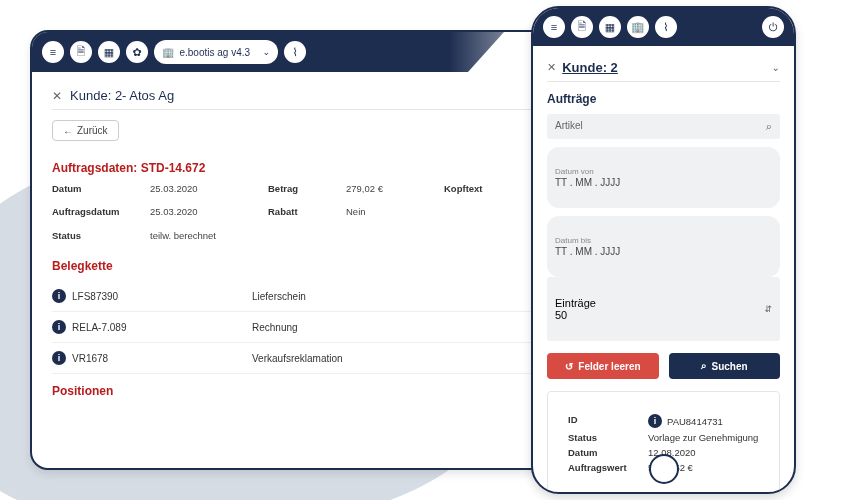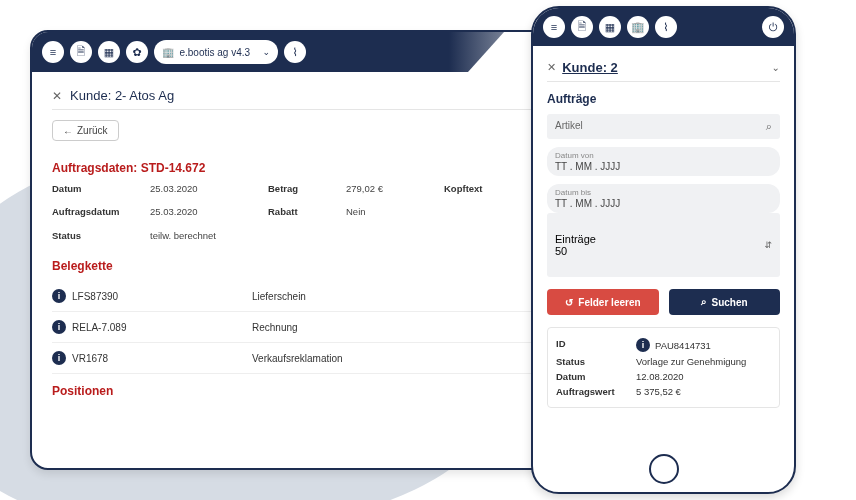--- a/index.html
+++ b/index.html
@@ -35,31 +35,31 @@
 .phone-header { height: 38px; background: #1d2d50; display: flex; align-items: center; padding: 0 10px; gap: 6px; }
 .phone-header .icon-circle:last-child { margin-left: auto; }
 .phone-body { padding: 8px 14px; font-size: 11px; }
 .phone-title-row { display: flex; align-items: center; padding: 6px 0; border-bottom: 1px solid #e5e5e5; }
 .phone-title { font-size: 13px; font-weight: bold; color: #1d2d50; text-decoration: underline; }
 .phone-title-row .x { margin-right: 6px; color: #666; cursor: pointer; }
 .phone-title-row .chev { margin-left: auto; font-size: 10px; color: #666; cursor: pointer; }
 .phone-heading { font-size: 12px; font-weight: bold; color: #1d2d50; margin: 10px 0 8px; }
 .search-row { display: flex; align-items: flex-start; background: #f0f1f3; border-radius: 3px; padding: 6px 8px; font-size: 10px; color: #666; }
 .search-row .mag { margin-left: auto; font-size: 11px; }
-.input-box { background: #f0f1f3; border-radius: 12px; padding: 4px 8px; margin-top: 8px; }
+.input-box { background: #f0f1f3; border-radius: 12px; padding: 20px 8px; margin-top: 8px; }
 .input-box .tiny { font-size: 8px; color: #888; }
 .input-box .val { font-size: 10px; color: #444; margin-top: 1px; }
 .entries-row { display: flex; align-items: center; background: #f0f1f3; border-radius: 3px; padding: 20px 8px; }
 .entries-row .col { flex: 1; }
 .entries-row .updown { font-size: 9px; color: #666; }
 .btn-row { display: flex; gap: 10px; margin-top: 12px; }
 .btn { flex: 1; padding: 7px 0; border-radius: 4px; color: #fff; font-size: 10px; font-weight: bold; display: flex; align-items: center; justify-content: center; gap: 5px; cursor: pointer; }
 .btn-red { background: #d84b42; }
 .btn-blue { background: #1d2d50; }
-.result-card { margin-top: 12px; border: 1px solid #e5e5e5; border-radius: 4px; padding: 8px; }
+.result-card { margin-top: 12px; border: 1px solid #e5e5e5; border-radius: 4px; padding: 20px; }
 .result-row { display: grid; grid-template-columns: 80px 1fr; font-size: 9.5px; color: #333; padding: 2px 0; }
 .result-row .lbl { font-weight: bold; }
 .result-row .withicon { display: flex; align-items: center; gap: 5px; }
 .home-btn { position: absolute; bottom: 8px; left: 50%; transform: translateX(-50%); width: 30px; height: 30px; border: 2px solid #1d2d50; border-radius: 50%; background: #fff; }
 </style>
 </head>
 <body>
 
 <div class="blob"></div>
 

